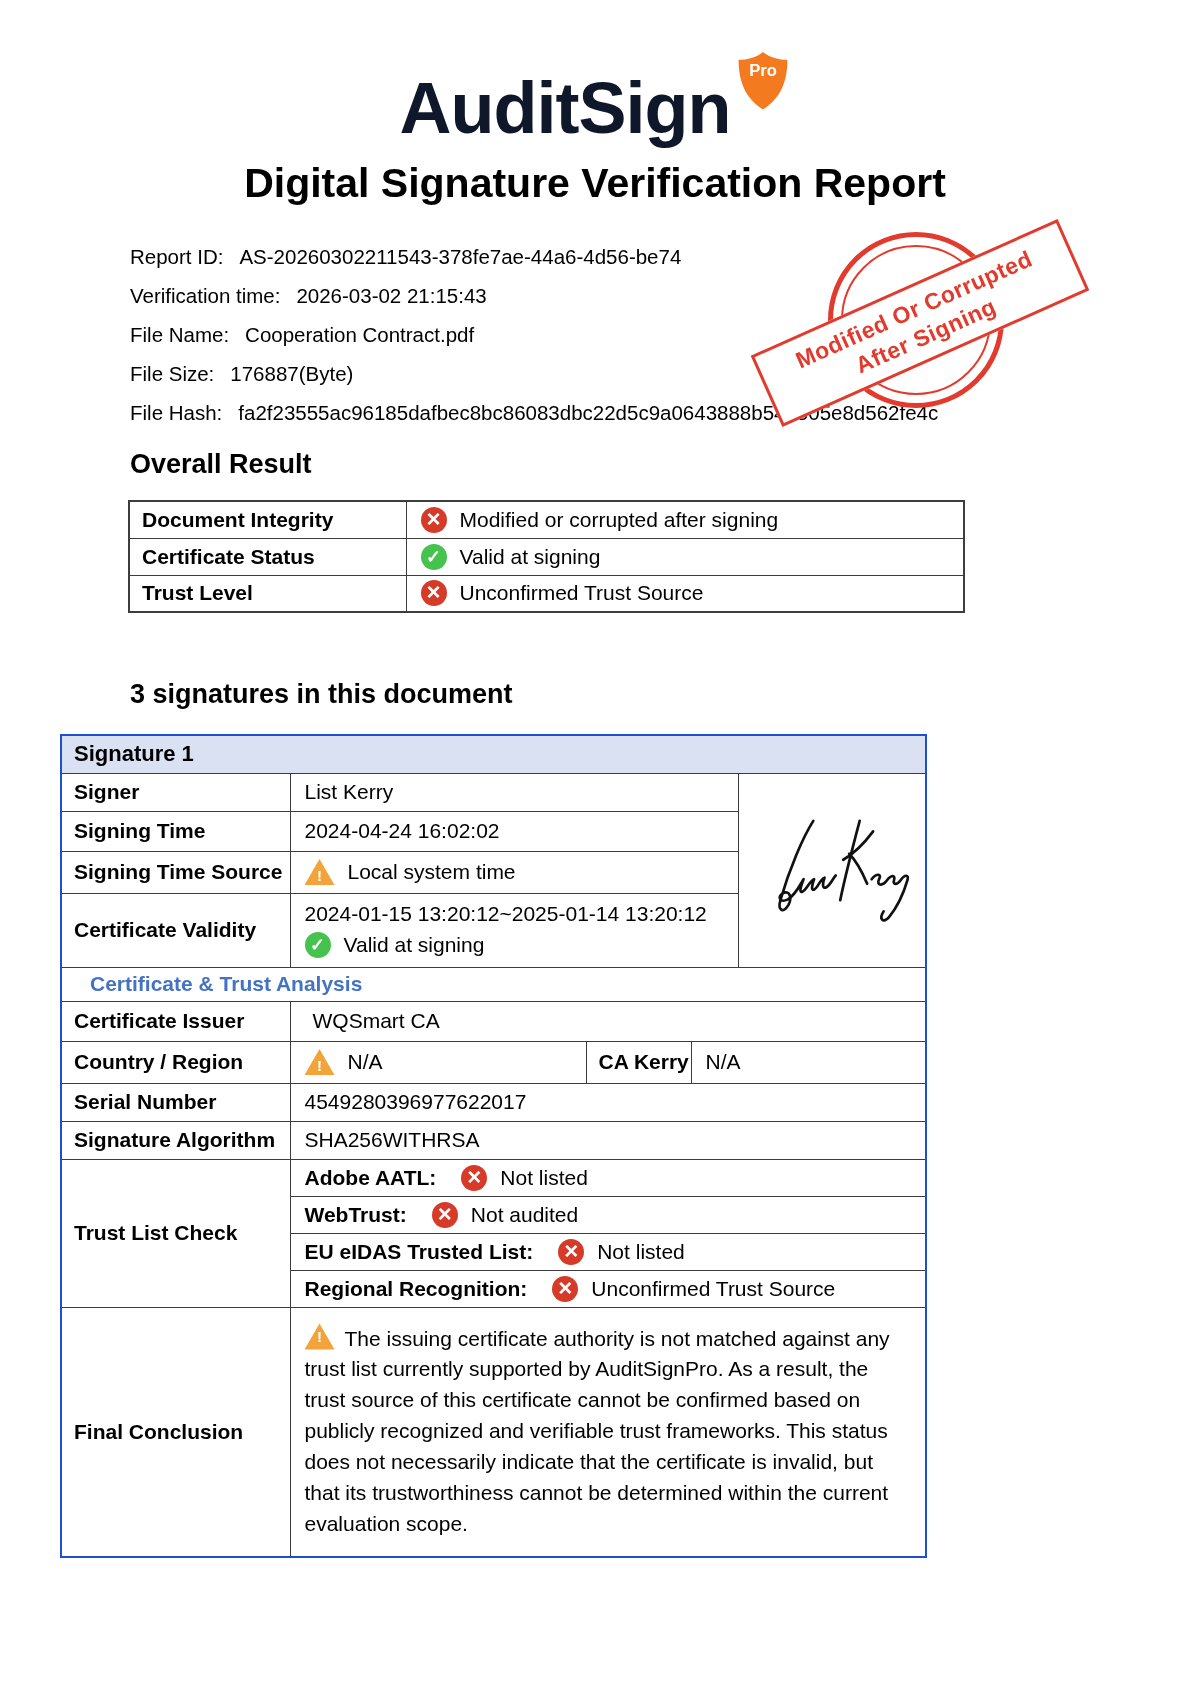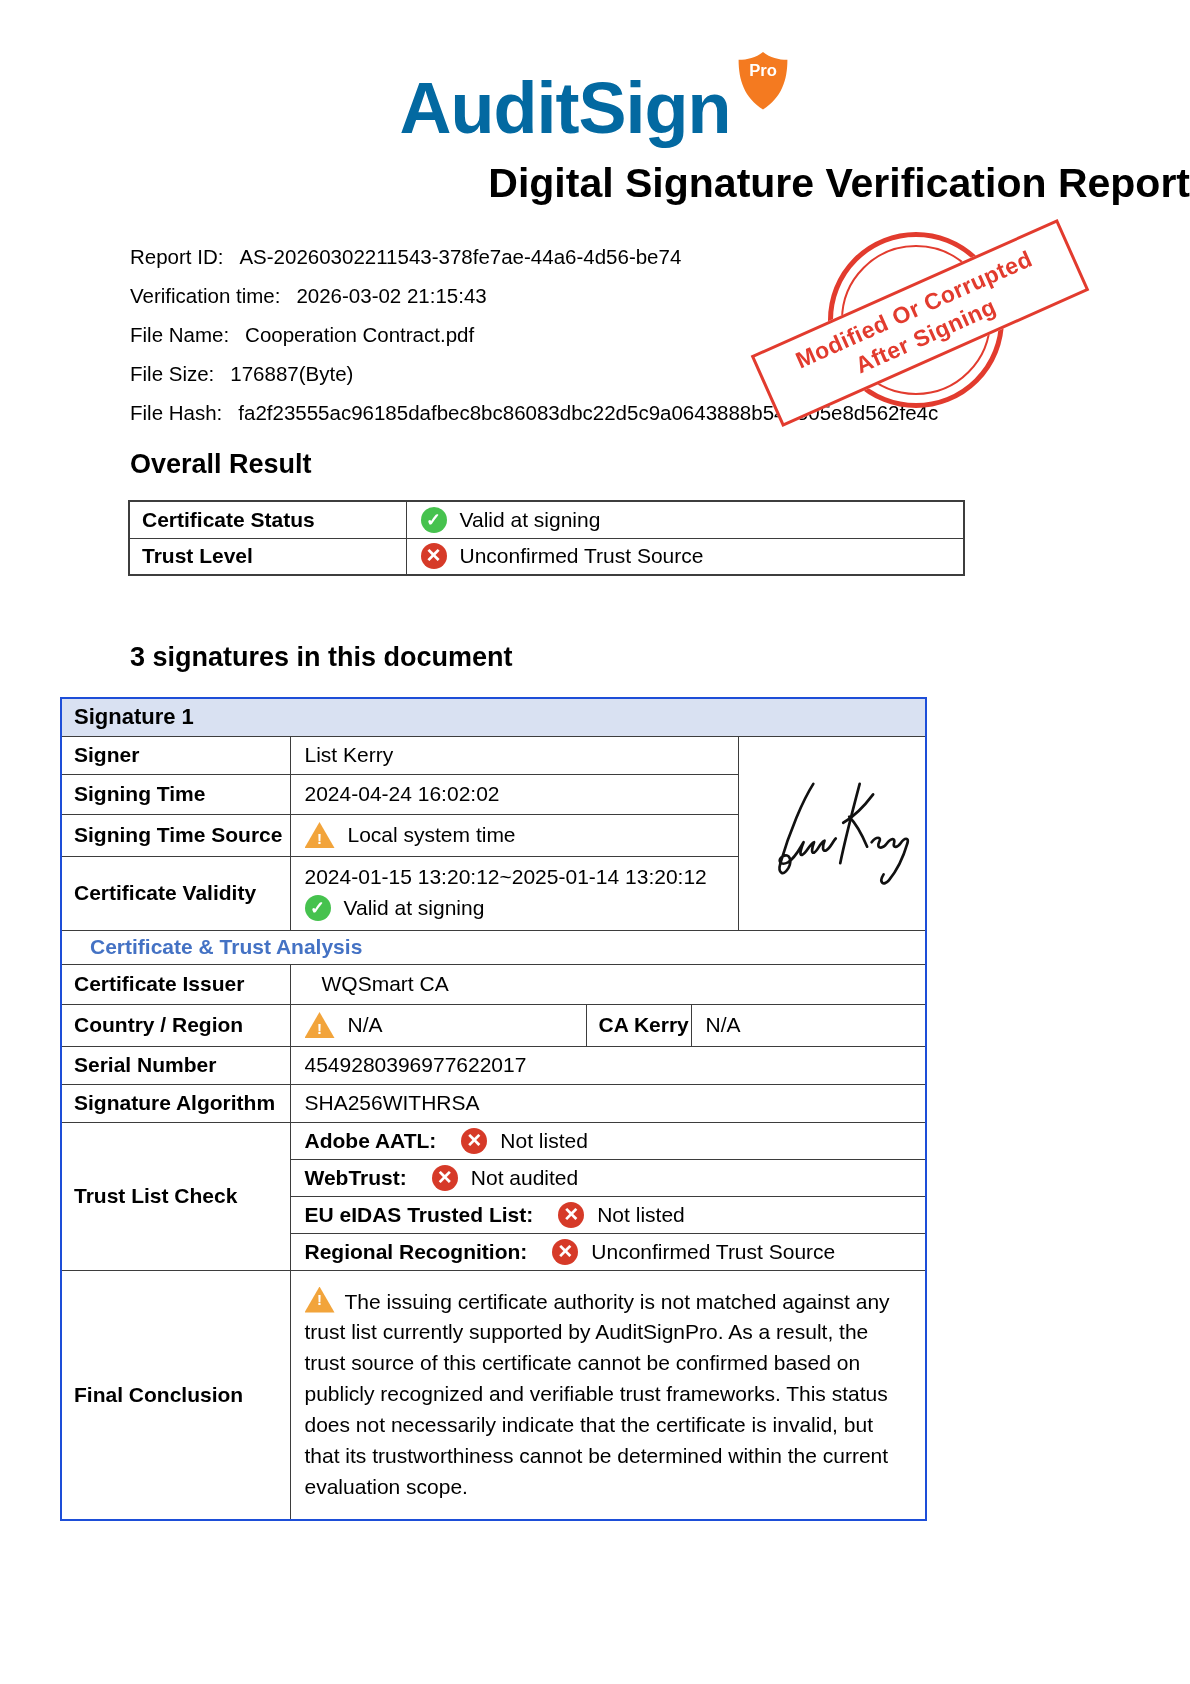--- a/index.html
+++ b/index.html
@@ -12,29 +12,29 @@
     color:#000;
     overflow:hidden;
   }
 
   
   .logo-row {
     padding-top:50px;
     display:flex; justify-content:center; align-items:flex-start;
   }
   .logo-text {
-    font-size:72px; font-weight:bold; color:#0369a1;
+    font-size:72px; font-weight:bold; color:#0f172a;
     letter-spacing:-1px; line-height:1.0;
     padding-top:22px;
   }
   .logo-shield { margin-left:6px; margin-top:0; }
 
   
   .report-title {
-    text-align:right; font-size:41px; font-weight:bold;
+    text-align:center; font-size:41px; font-weight:bold;
     margin-top:16px; letter-spacing:0px;
   }
 
   
   .meta { margin:38px 0 0 130px; }
   .meta-row { font-size:20.5px; margin-bottom:15px; white-space:nowrap; }
   .meta-label { font-weight:normal; margin-right:16px; }
 
   
   .stamp { position:absolute; left:798px; top:228px; width:246px; height:184px; }
@@ -150,20 +150,29 @@
   </div>
 
   <div class="overall-heading">Overall Result</div>
 
   <table class="overall-table">
     <colgroup>
         <col style="width:277px">
         <col style="width:558px">
       </colgroup>
     <tbody>
+        <tr>
+      <td class="lbl">Document Integrity</td>
+      <td class="val">
+            <div class="flexline">
+              <span class="ico-err"></span>
+              <span>Modified or corrupted after signing</span>
+            </div>
+          </td>
+    </tr>
     <tr>
       <td class="lbl">Certificate Status</td>
       <td class="val">
             <div class="flexline">
               <span class="ico-ok"></span>
               <span>Valid at signing</span>
             </div>
           </td>
     </tr>
     <tr>
@@ -228,21 +237,21 @@
               <span class="ico-ok"></span>
               <span>Valid at signing</span>
             </div>
       </td>
     </tr>
     <tr class="section-row">
       <td colspan="5">Certificate &amp; Trust Analysis</td>
     </tr>
     <tr style="height:40px">
       <td class="lbl">Certificate Issuer</td>
-      <td class="val" colspan="4" style="padding-left:31px">WQSmart CA</td>
+      <td class="val" colspan="4" style="padding-left:22px">WQSmart CA</td>
     </tr>
     <tr style="height:42px">
       <td class="lbl">Country / Region</td>
       <td class="val">
         <div class="flexline">
               <span class="ico-warn"></span>
               <span>N/A</span>
             </div>
       </td>
       <td class="lbl">CA Kerry</td>

